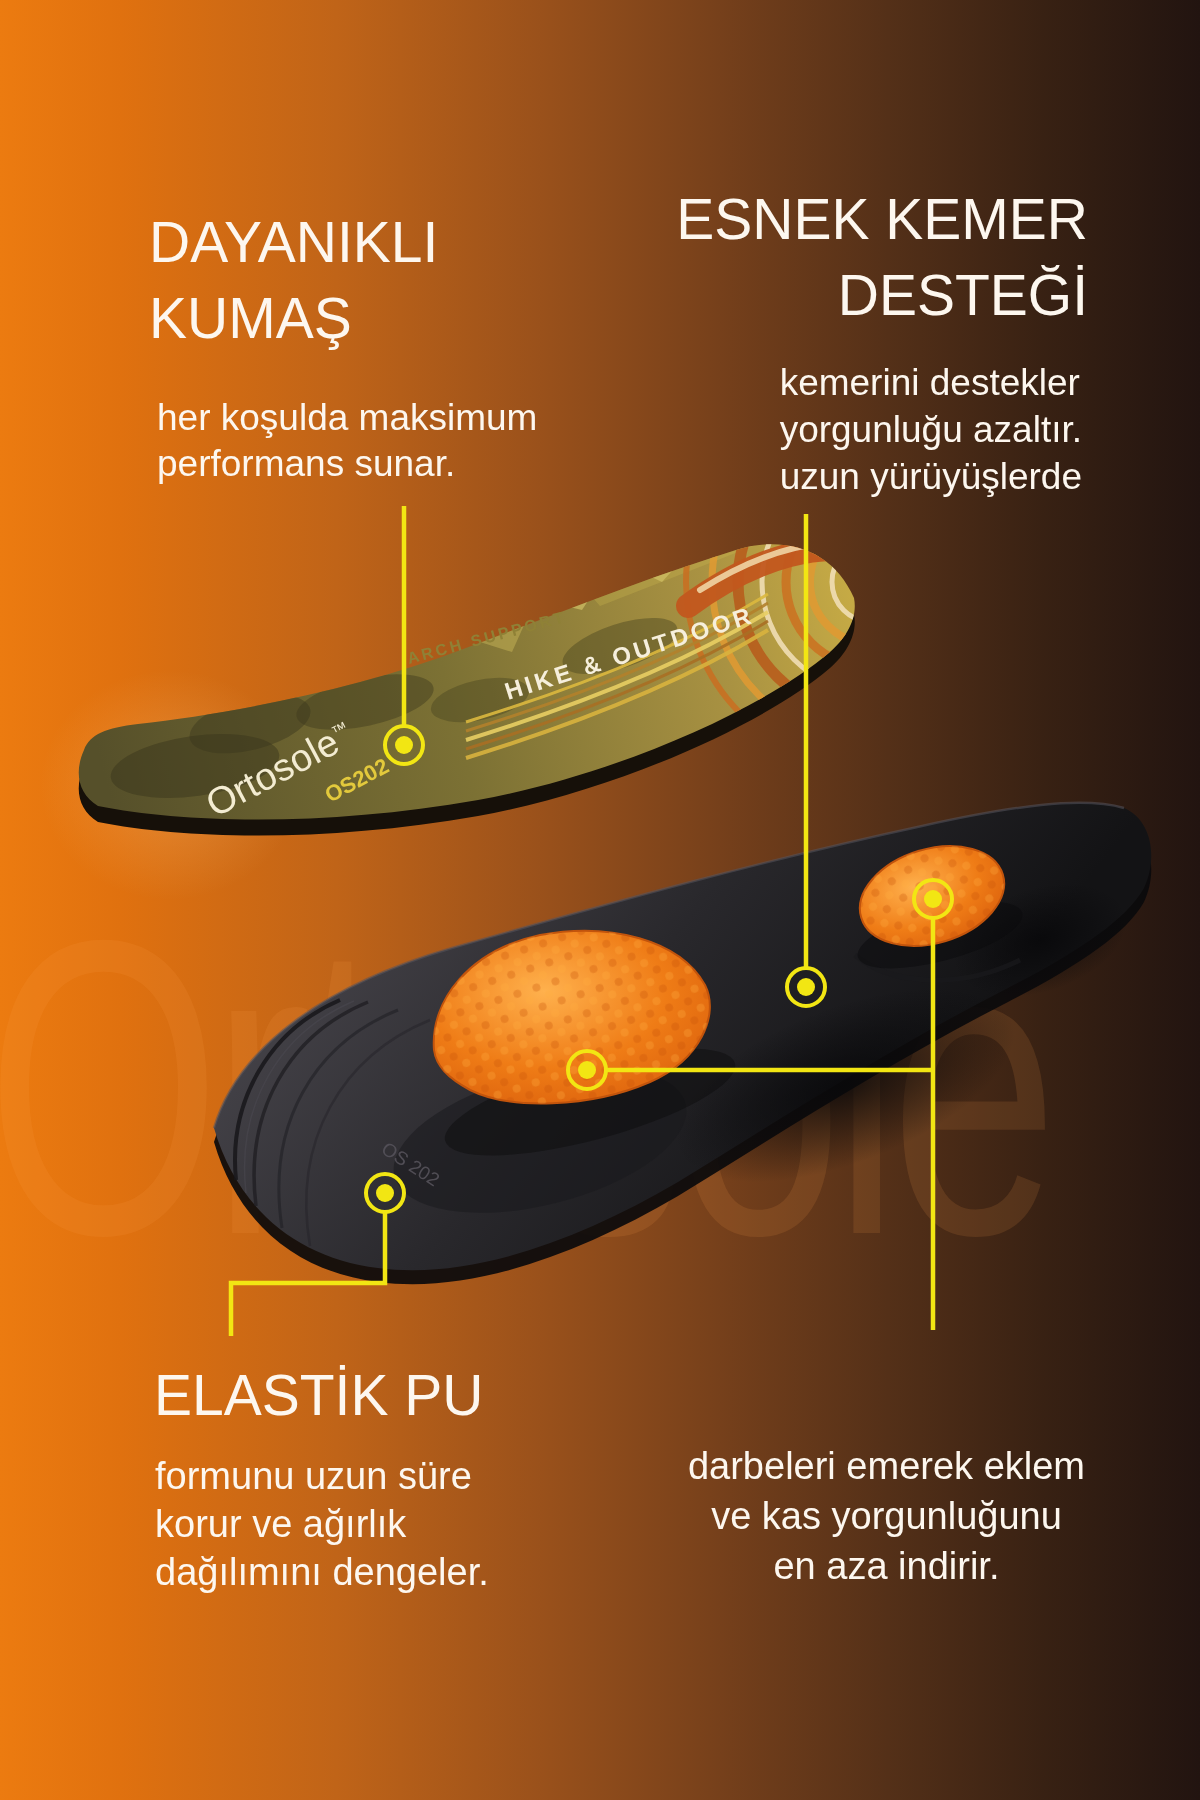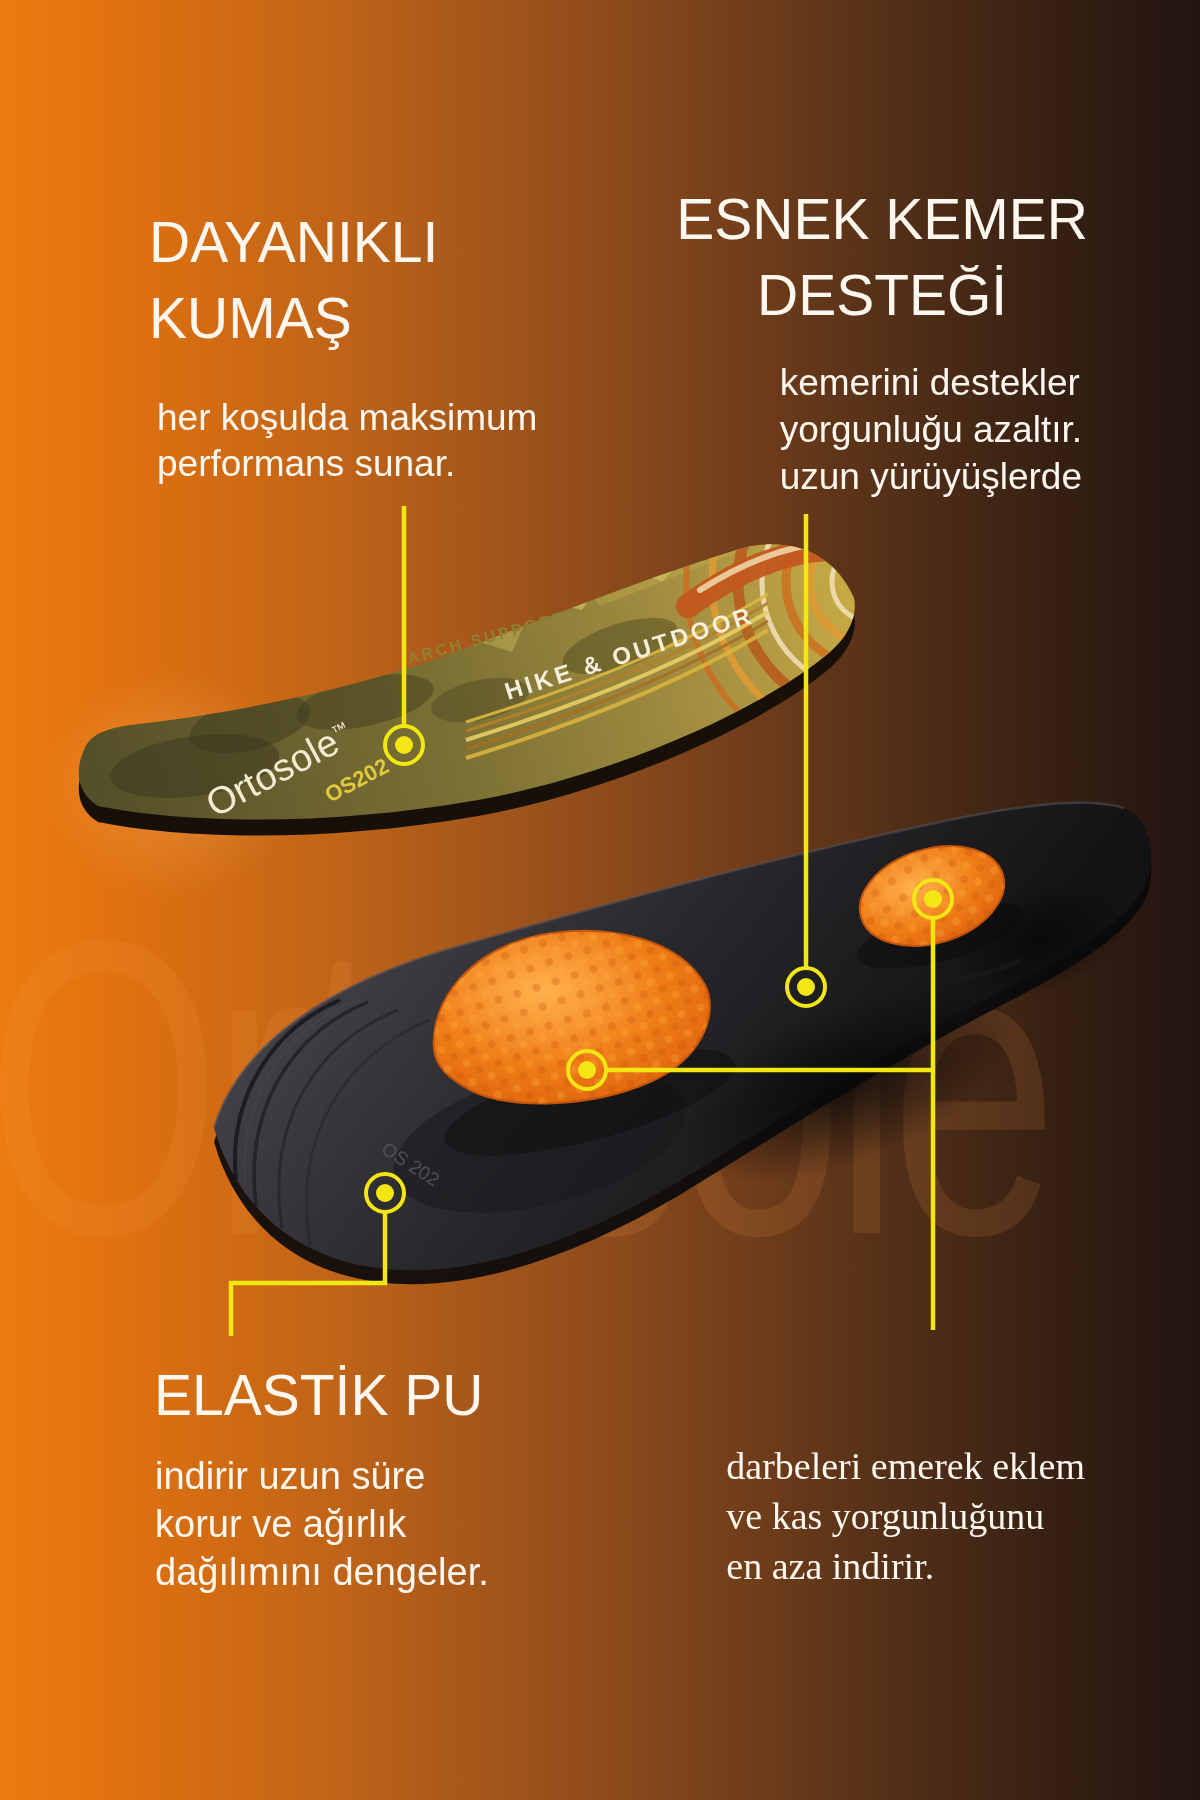--- a/index.html
+++ b/index.html
@@ -15,26 +15,26 @@
   .watermark{
     position:absolute;left:-14px;top:878px;width:1400px;
     font-size:420px;line-height:420px;letter-spacing:-14px;
     color:rgba(255,160,80,.13);transform:scaleX(.72);transform-origin:left top;
     white-space:nowrap;pointer-events:none;
   }
   svg.scene{position:absolute;left:0;top:0;}
   .feat{position:absolute;color:#fdf7ef;}
   .tl-title{left:149px;top:204px;font-size:57px;line-height:76px;}
   .tl-desc{left:133px;top:395px;font-size:37px;line-height:46px;margin-left:24px;}
-  .tr-title{right:112px;top:181px;font-size:57px;line-height:76px;text-align:center;}
+  .tr-title{right:112px;top:181px;font-size:57px;line-height:76px;text-align:right;}
   .tr-desc{right:118px;top:359px;font-size:37px;line-height:47px;text-align:left;}
   .bl-title{left:154px;top:1357px;font-size:57px;line-height:76px;}
   .bl-desc{left:155px;top:1452px;font-size:38px;line-height:48px;}
   .br-title{right:115px;top:1363px;font-size:57px;line-height:76px;text-align:right;}
-  .br-desc{right:115px;top:1441px;font-size:38px;line-height:50px;text-align:left;font-family:Liberation Serif, serif;}
+  .br-desc{right:115px;top:1441px;font-size:38px;line-height:50px;text-align:center;}
   .line{display:block;}
 </style>
 </head>
 <body>
 
 <div id="page">
 
   <div class="glow"></div>
   <div class="watermark">Ortosole</div>
 
@@ -186,21 +186,21 @@
   <div class="feat tr-desc">
     <span class="line">kemerini destekler</span>
     <span class="line">yorgunluğu azaltır.</span>
     <span class="line">uzun yürüyüşlerde</span>
   </div>
 
   <div class="feat t bl-title">
     <span class="line">ELASTİK PU</span>
   </div>
   <div class="feat bl-desc">
-    <span class="line">indirir uzun süre</span>
+    <span class="line">formunu uzun süre</span>
     <span class="line">korur ve ağırlık</span>
     <span class="line">dağılımını dengeler.</span>
   </div>
 
   <div class="feat br-desc">
     <span class="line">darbeleri emerek eklem</span>
     <span class="line">ve kas yorgunluğunu</span>
     <span class="line">en aza indirir.</span>
   </div>
 

